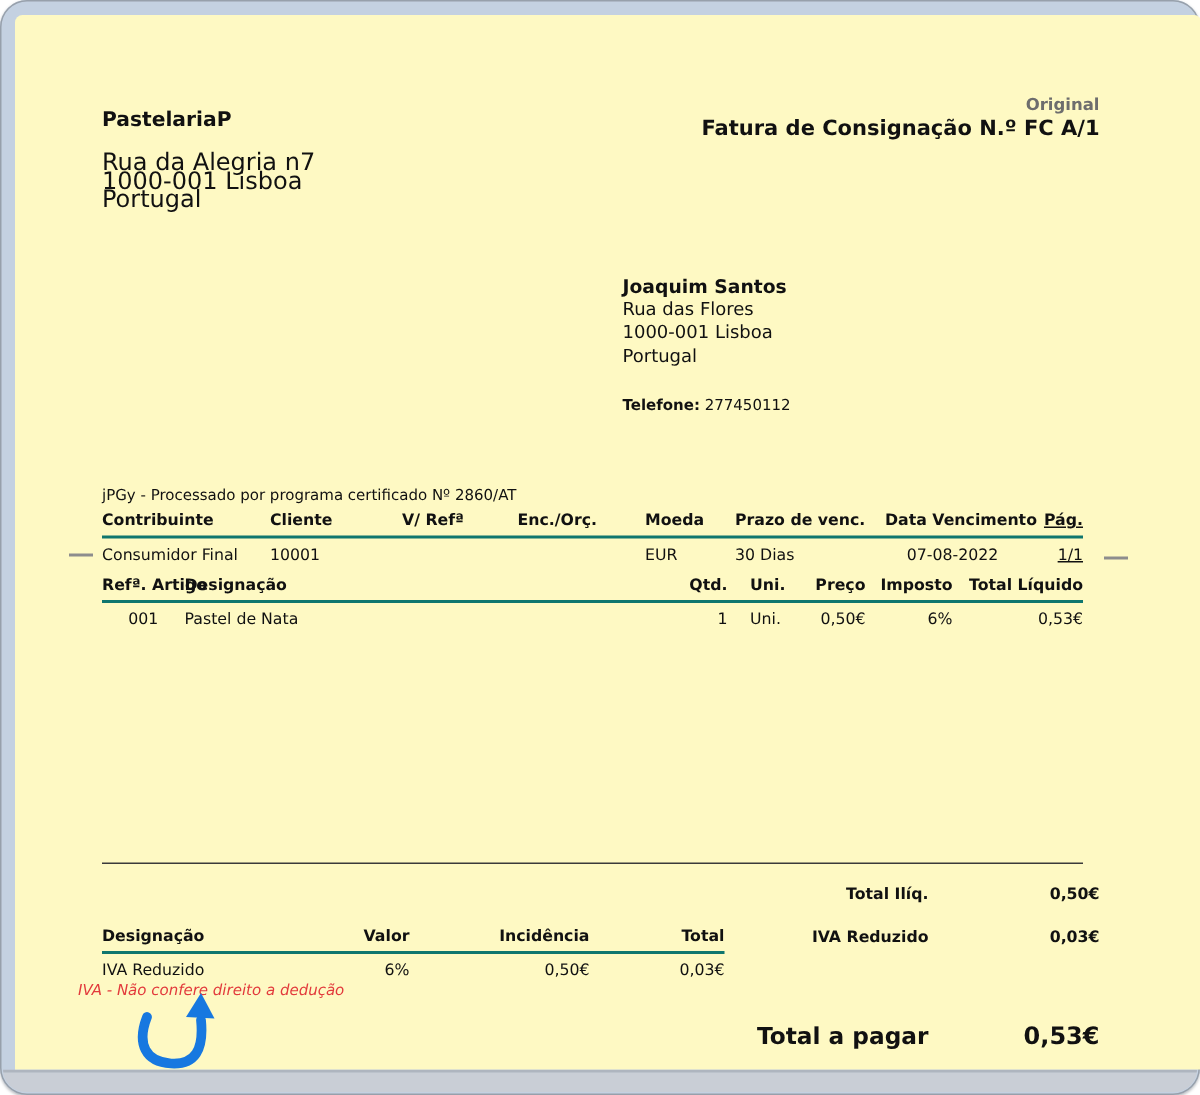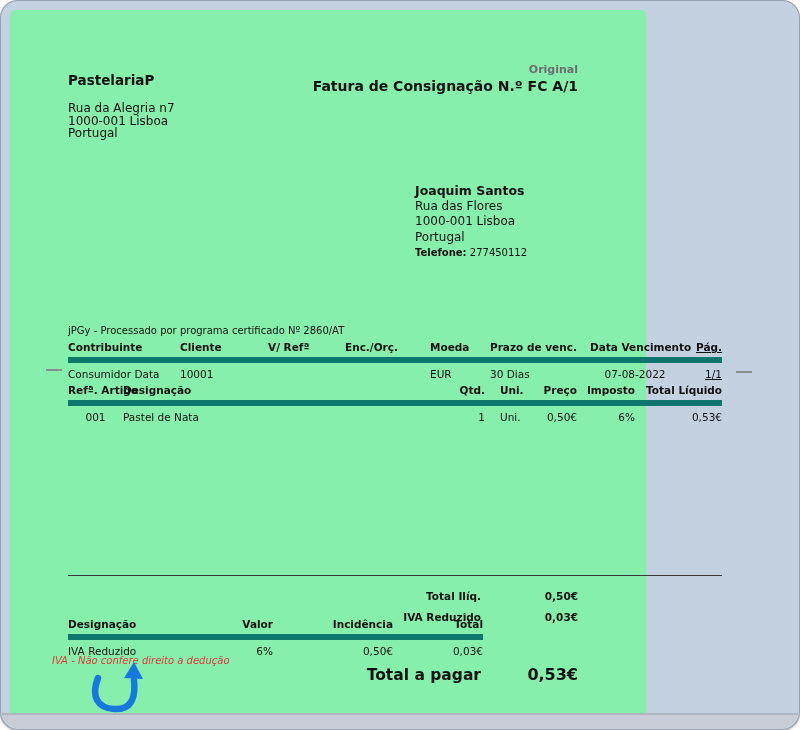--- a/index.html
+++ b/index.html
@@ -17,48 +17,48 @@
     border-radius: 18px;
     box-shadow: inset 0 0 0 1px #97a0ab, 0 1px 2px rgba(60,70,80,.35);
   }
   .bottom-strip {
     position: absolute; left: 2px; right: 2px; bottom: 2px; height: 15px;
     background: #c9ced6;
     border-top: 2px solid #aeb5bf;
     border-radius: 0 0 16px 16px;
   }
   .page {
-    position: absolute; left: 10px; top: 10px; width: 636px; height: 703px;
-    background: #86efac;
+    position: absolute; left: 10px; top: 10px; width: 791px; height: 703px;
+    background: #fef9c3;
     border-radius: 5px 5px 0 0;
     font-size: 10.5px;
   }
   .abs { position: absolute; }
 
   
   .seller-name { left: 58px; top: 62px; font-size: 13.5px; font-weight: bold; }
-  .seller-address { left: 58px; top: 92px; font-size: 12px; line-height: 12.5px; }
+  .seller-address { left: 58px; top: 92px; font-size: 16px; line-height: 12.5px; }
 
   
   .header-right { right: 68px; top: 53px; text-align: right; }
   .copy-label { font-size: 11px; font-weight: bold; color: #6d6d6d; }
   .doc-title { font-size: 14px; font-weight: bold; margin-top: 2px; white-space: nowrap; }
   .issue-date { font-size: 12px; font-weight: bold; margin-top: 4px; }
 
   
   .customer { left: 405px; top: 173px; font-size: 12px; line-height: 15.5px; }
   .customer-name { font-weight: bold; font-size: 12.5px; }
-  .phone-line { font-size: 10px; }
+  .phone-line { margin-top: 18px; font-size: 10px; }
   .phone-label { font-weight: bold; }
 
   .certification { left: 58px; top: 315px; font-size: 10px; }
 
   
   .grid-row { display: grid; align-items: end; }
-  .thead { font-weight: bold; border-bottom: 6px solid #0f766e; padding-bottom: 4px; }
+  .thead { font-weight: bold; border-bottom: 2px solid #0f766e; padding-bottom: 4px; }
   .tdata { padding-top: 5px; }
   .cell { white-space: nowrap; overflow: visible; }
 
   .info-table { left: 58px; top: 331px; width: 654px; font-size: 10.5px; }
   .info-row { grid-template-columns: 112px 88px 77px 85px 60px 100px 90px 42px; }
   .info-row > :nth-child(7) { text-align: center; }
   .info-row > :nth-child(8) { text-align: right; text-decoration: underline; }
 
   .items-table { left: 58px; top: 374px; width: 654px; font-size: 10.5px; }
   .items-row { grid-template-columns: 55px 320px 42px 35px 57px 58px 87px; }
@@ -77,21 +77,21 @@
   .footer-note { left: 58px; top: 572px; font-size: 9.5px; }
 
   .summary-title { left: 58px; top: 588px; font-size: 13.5px; font-weight: bold; }
   .summary-table { left: 58px; top: 608px; width: 415px; font-size: 10.5px; }
   .sum-row { grid-template-columns: 130px 75px 120px 90px; }
   .sum-row > :nth-child(2),
   .sum-row > :nth-child(3),
   .sum-row > :nth-child(4) { text-align: right; }
   .red-note { left: 42px; top: 645px; font-size: 10px; font-style: italic; color: #e23a3c; }
 
-  .totals { right: 68px; top: 580px; display: grid; grid-template-columns: auto 97px; row-gap: 9px; align-items: baseline; }
+  .totals { right: 68px; top: 580px; display: grid; grid-template-columns: auto 97px; row-gap: 9px; align-items: baseline; gap: 17px; }
   .totals .t-label { text-align: right; font-weight: bold; font-size: 10.5px; }
   .totals .t-value { text-align: right; font-weight: bold; font-size: 10.5px; }
   .totals .g-label { text-align: right; font-weight: bold; font-size: 15.5px; padding-top: 2px; margin-top: 32px; }
   .totals .g-value { text-align: right; font-weight: bold; font-size: 16px; padding-top: 2px; }
 
   .arrow-wrap { left: 80px; top: 650px; width: 62px; height: 55px; }
 </style>
 </head>
 <body>
 
@@ -131,21 +131,21 @@
       <div class="cell">Contribuinte</div>
       <div class="cell">Cliente</div>
       <div class="cell">V/ Refª</div>
       <div class="cell">Enc./Orç.</div>
       <div class="cell">Moeda</div>
       <div class="cell">Prazo de venc.</div>
       <div class="cell">Data Vencimento</div>
       <div class="cell">Pág.</div>
     </div>
     <div class="grid-row info-row tdata">
-      <div class="cell">Consumidor Data</div>
+      <div class="cell">Consumidor Final</div>
       <div class="cell">10001</div>
       <div class="cell"></div>
       <div class="cell"></div>
       <div class="cell">EUR</div>
       <div class="cell">30 Dias</div>
       <div class="cell">07-08-2022</div>
       <div class="cell">1/1</div>
     </div>
   </div>
 

